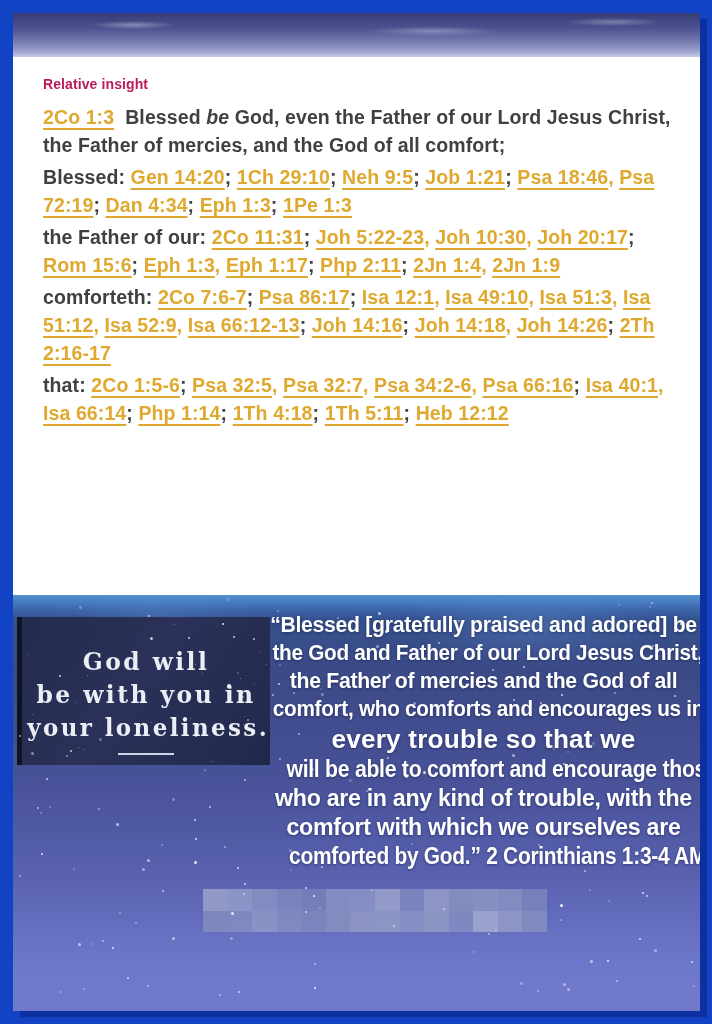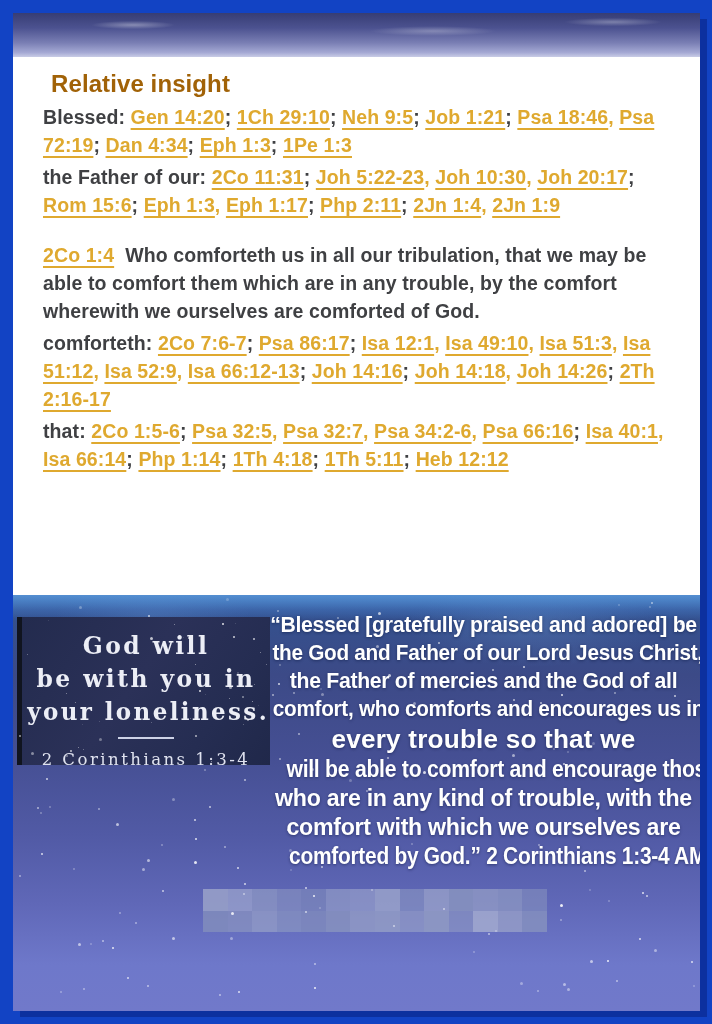--- a/index.html
+++ b/index.html
@@ -23,21 +23,21 @@
       radial-gradient(70px 6px at 600px 9px, rgba(255,255,255,.30), transparent 70%),
       linear-gradient(180deg,#373d74 0%,#4c5290 34%,#7a7fb4 68%,#a5a9d4 90%,#c9cce6 100%);
   }
   
   .white-panel{
     flex:0 0 538px;height:538px;background:#ffffff;
     padding:10px 24px 0 30px;box-sizing:border-box;
     color:#3f4043;font-weight:700;font-size:19.5px;line-height:28px;
     letter-spacing:0.1px;
   }
-  .heading{font-size:24px;line-height:26px;margin:4px 0 6px 8px;color:#a16207;}
+  .heading{font-size:14px;line-height:26px;margin:4px 0 6px 0;color:#be185d;}
   .para{margin:0 0 4px 0;}
   .para.gap-top{margin-top:22px;}
   .seg-t{color:#3f4043;}
   .seg-s{color:#3f4043;}
   .seg-i{font-style:italic;}
   .seg-c{color:#dfa92f;}
   a.seg-l{
     color:#dfa92f;text-decoration:underline;
     text-decoration-thickness:2px;text-underline-offset:4px;
     text-decoration-color:#dfa92f;cursor:pointer;
@@ -56,21 +56,21 @@
   }
   .star{position:absolute;background:#fff;border-radius:50%;}
   
   .quote-card{
     position:absolute;left:4px;top:22px;width:253px;height:148px;
     background:linear-gradient(125deg,#232b4e 0%,#2b3158 45%,#252d52 75%,#20284a 100%);
     border-left:5px solid #10141f;
     box-sizing:border-box;
     color:#eceef6;text-align:center;
     font-family:"DejaVu Serif","Liberation Serif",serif;
-    padding-top:12px;overflow:hidden;
+    padding-top:28px;overflow:hidden;
   }
   .card-line{
     font-size:24px;line-height:33px;font-weight:700;letter-spacing:2.5px;
     white-space:nowrap;
   }
   .card-divider{
     width:56px;height:2px;background:#cdd2e6;margin:9px auto 10px auto;
   }
   .card-ref{
     font-size:17px;letter-spacing:2.5px;color:#dfe2ef;white-space:nowrap;font-weight:400;
@@ -95,23 +95,23 @@
 </head>
 <body>
 
 <div class="inner">
 
   <div class="sky-strip"></div>
 
   <div class="white-panel">
     <div class="heading">Relative insight</div>
     <div id="paragraphs">
+        <div class="para"><a class="seg-l">2Co 1:3</a><span class="seg-t">&nbsp; Blessed </span><span class="seg-i">be</span><span class="seg-t"> God, even the Father of our Lord Jesus Christ, the Father of mercies, and the God of all comfort;</span></div>
         <div class="para"><span class="seg-t">Blessed: </span><a class="seg-l">Gen 14:20</a><span class="seg-s">; </span><a class="seg-l">1Ch 29:10</a><span class="seg-s">; </span><a class="seg-l">Neh 9:5</a><span class="seg-s">; </span><a class="seg-l">Job 1:21</a><span class="seg-s">; </span><a class="seg-l">Psa 18:46</a><span class="seg-c">, </span><a class="seg-l">Psa 72:19</a><span class="seg-s">; </span><a class="seg-l">Dan 4:34</a><span class="seg-s">; </span><a class="seg-l">Eph 1:3</a><span class="seg-s">; </span><a class="seg-l">1Pe 1:3</a></div>
         <div class="para"><span class="seg-t">the Father of our: </span><a class="seg-l">2Co 11:31</a><span class="seg-s">; </span><a class="seg-l">Joh 5:22-23</a><span class="seg-c">, </span><a class="seg-l">Joh 10:30</a><span class="seg-c">, </span><a class="seg-l">Joh 20:17</a><span class="seg-s">; </span><a class="seg-l">Rom 15:6</a><span class="seg-s">; </span><a class="seg-l">Eph 1:3</a><span class="seg-c">, </span><a class="seg-l">Eph 1:17</a><span class="seg-s">; </span><a class="seg-l">Php 2:11</a><span class="seg-s">; </span><a class="seg-l">2Jn 1:4</a><span class="seg-c">, </span><a class="seg-l">2Jn 1:9</a></div>
-        <div class="para gap-top"><a class="seg-l">2Co 1:4</a><span class="seg-t">&nbsp; Who comforteth us in all our tribulation, that we may be able to comfort them which are in any trouble, by the comfort wherewith we ourselves are comforted of God.</span></div>
         <div class="para"><span class="seg-t">comforteth: </span><a class="seg-l">2Co 7:6-7</a><span class="seg-s">; </span><a class="seg-l">Psa 86:17</a><span class="seg-s">; </span><a class="seg-l">Isa 12:1</a><span class="seg-c">, </span><a class="seg-l">Isa 49:10</a><span class="seg-c">, </span><a class="seg-l">Isa 51:3</a><span class="seg-c">, </span><a class="seg-l">Isa 51:12</a><span class="seg-c">, </span><a class="seg-l">Isa 52:9</a><span class="seg-c">, </span><a class="seg-l">Isa 66:12-13</a><span class="seg-s">; </span><a class="seg-l">Joh 14:16</a><span class="seg-s">; </span><a class="seg-l">Joh 14:18</a><span class="seg-c">, </span><a class="seg-l">Joh 14:26</a><span class="seg-s">; </span><a class="seg-l">2Th 2:16-17</a></div>
         <div class="para"><span class="seg-t">that: </span><a class="seg-l">2Co 1:5-6</a><span class="seg-s">; </span><a class="seg-l">Psa 32:5</a><span class="seg-c">, </span><a class="seg-l">Psa 32:7</a><span class="seg-c">, </span><a class="seg-l">Psa 34:2-6</a><span class="seg-c">, </span><a class="seg-l">Psa 66:16</a><span class="seg-s">; </span><a class="seg-l">Isa 40:1</a><span class="seg-c">, </span><a class="seg-l">Isa 66:14</a><span class="seg-s">; </span><a class="seg-l">Php 1:14</a><span class="seg-s">; </span><a class="seg-l">1Th 4:18</a><span class="seg-s">; </span><a class="seg-l">1Th 5:11</a><span class="seg-s">; </span><a class="seg-l">Heb 12:12</a></div>
       </div>
   </div>
 
   <div class="starry" id="starry">
     <div class="shimmer"></div>
 
     <div class="quote-card" id="quote-card">
       <div class="card-line fit" style="transform: scaleX(0.976); transform-origin: center center;">God will</div>

